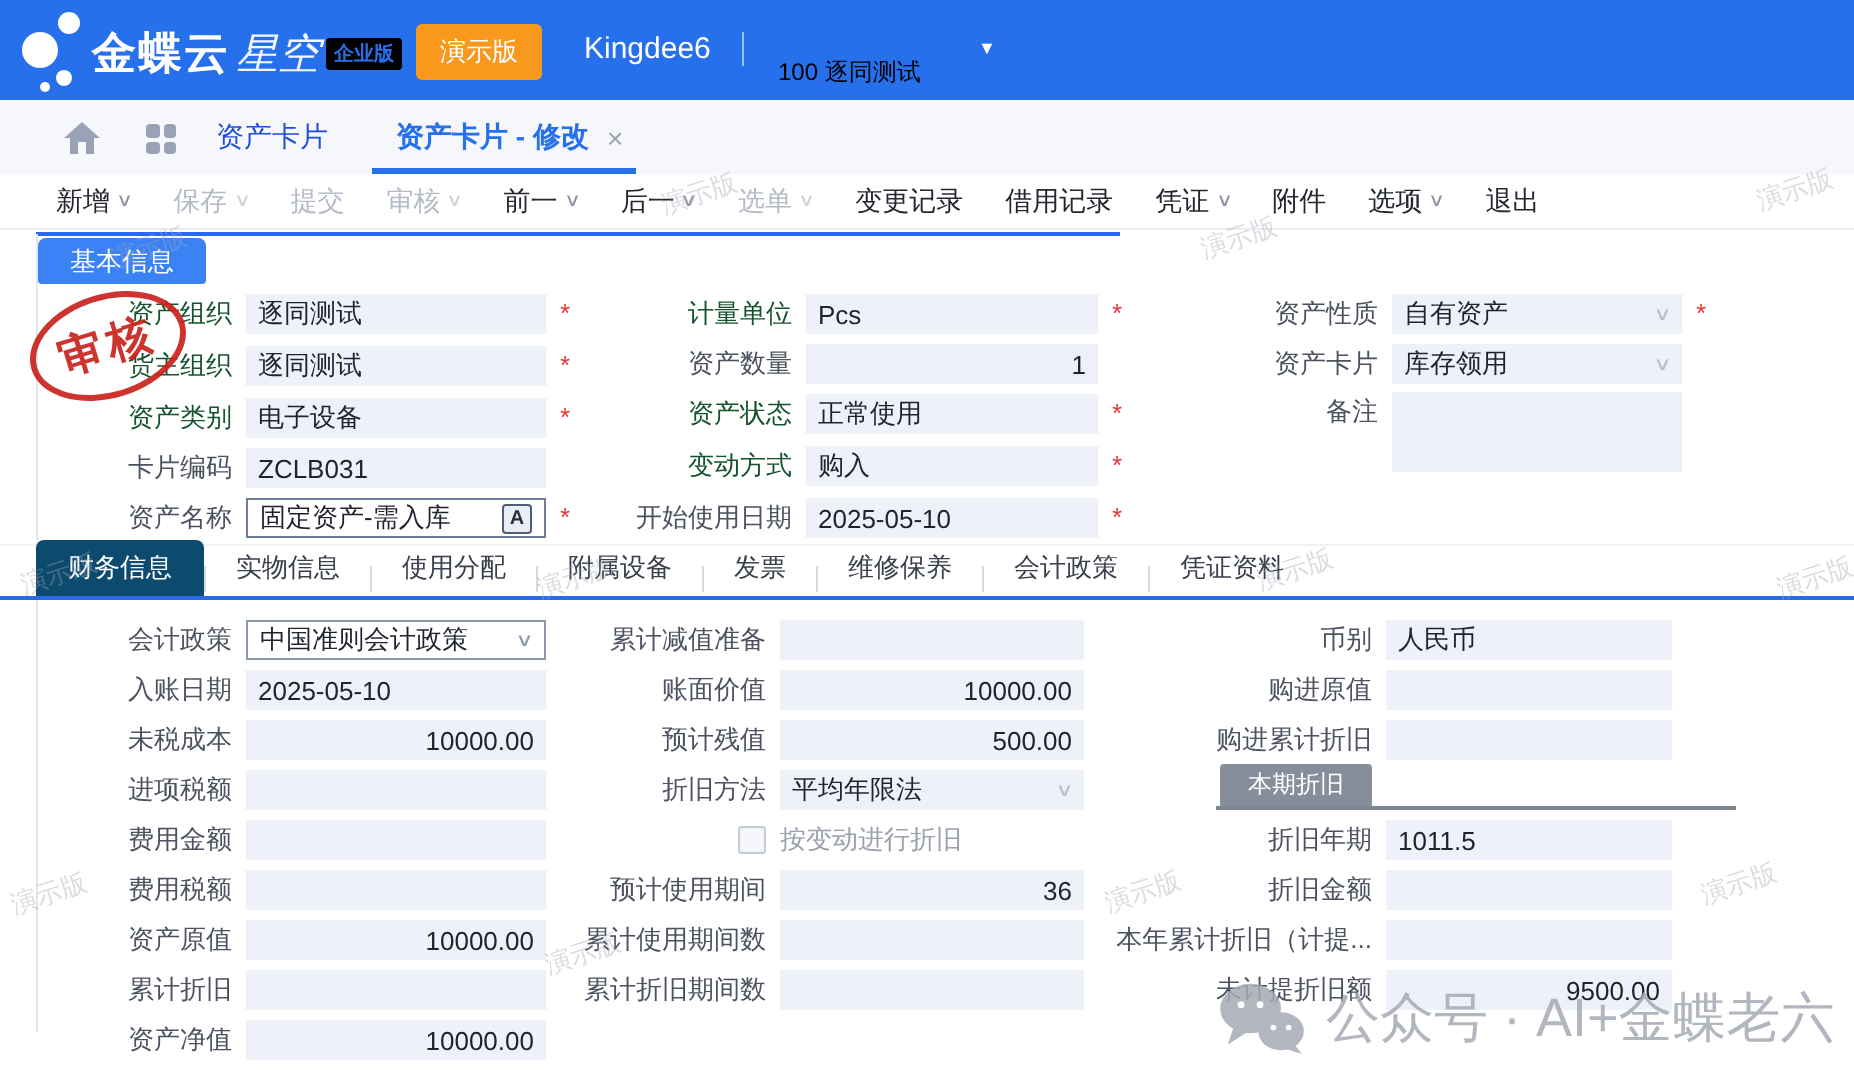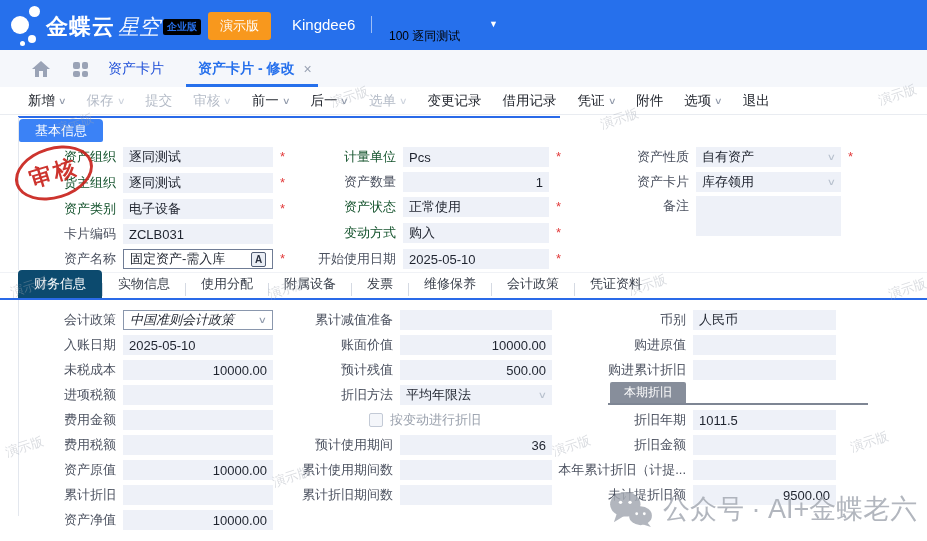--- a/index.html
+++ b/index.html
@@ -74,24 +74,24 @@
   .ftab { font-size:13px; color:#3A404C; padding:5px 15px; white-space:nowrap; cursor:pointer; }
   .ftab.active { background:#0c4a6e; color:#fff; border-radius:4px 4px 0 0; padding:5px 16px; }
   .fsep { width:1px; height:13px; background:#D5DAE3; align-self:center; margin-top:8px; }
 
   .sec-fin { position:absolute; left:0; top:300px; width:927px; height:241px; background:#fff; }
   .sec-fin .leftline { top:0; height:216px; }
   .sec-fin .frow { margin-bottom:5px; }
   #fcol1 { left:18px;  top:10px; width:300px; }
   #fcol1 .lbl { width:105px; }  #fcol1 .fld { width:150px; }
   #fcol2 { left:272px; top:10px; width:310px; }
-  #fcol2 .lbl { width:128px; }  #fcol2 .fld { width:152px; }
+  #fcol2 .lbl { width:118px; }  #fcol2 .fld { width:152px; }
   #fcol3 { left:540px; top:10px; width:330px; }
   #fcol3 .lbl { width:153px; }  #fcol3 .fld { width:143px; }
-  .fld.sel-edit { background:#fff; border:1px solid #8A97AD;font-style:italic; }
+  .fld.sel-edit { background:#fff; border:1px solid #8A97AD; }
   .sel-edit .chev { color:#8E99AB; }
 
   .chkrow { margin-left:97px; display:flex; align-items:center; gap:7px; height:20px; }
   .chkbox { width:14px; height:14px; border:1px solid #C3CAD6; background:#F4F6FA; border-radius:2px; cursor:pointer; flex:none; }
   .chklabel { font-size:13px; color:#9AA1AD; }
 
   .subsec { position:relative; height:20px; margin-bottom:5px; }
   .sub-tab { position:absolute; left:70px; bottom:2px; background:#878E9B; color:#fff; font-size:12px; padding:2px 14px; border-radius:2px 2px 0 0; }
   .sub-line { position:absolute; left:68px; bottom:0; width:260px; height:2px; background:#7E8694; }
 

